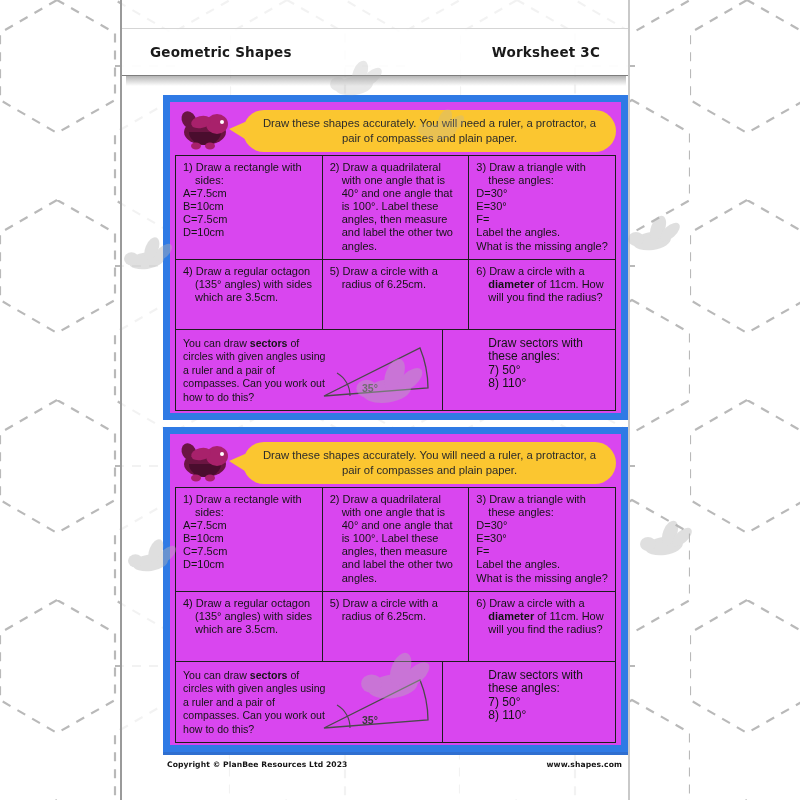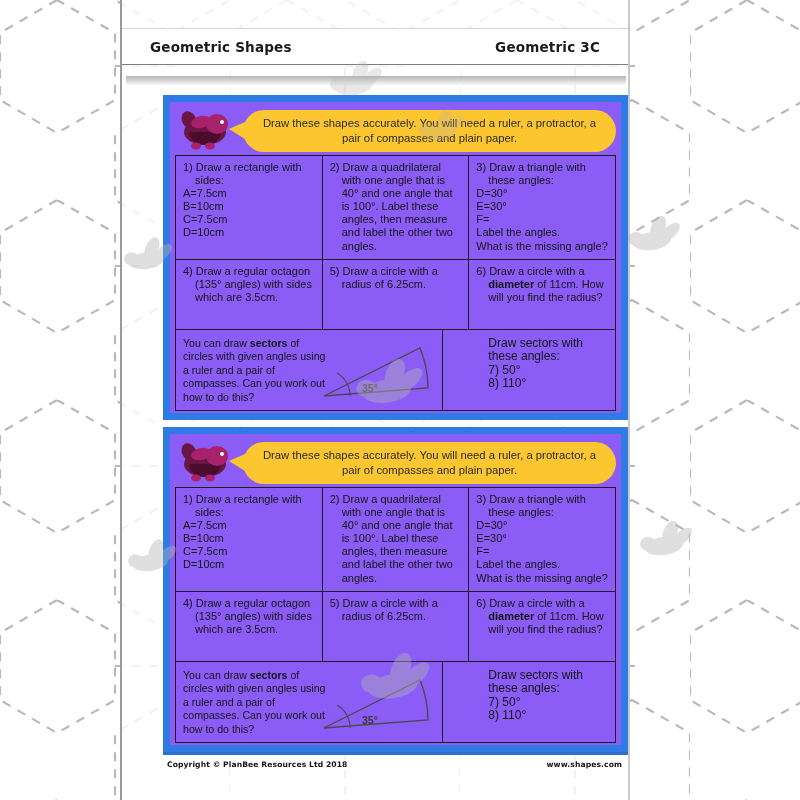--- a/index.html
+++ b/index.html
@@ -33,21 +33,21 @@
     border-right: 2px solid #c9c9c9;
     z-index: 1;
   }
 
   
   #doc-header {
     position: absolute;
     left: 122px;
     top: 28px;
     width: 506px;
-    height: 37px;
+    height: 48px;
     background: rgba(255,255,255,0.86);
     border-top: 1px solid #d5d5d5;
     border-bottom: 1px solid #7d7d7d;
     display: flex;
     align-items: center;
     justify-content: space-between;
     padding: 0 28px;
     z-index: 4;
   }
   #doc-header .hd-text {
@@ -65,21 +65,21 @@
     height: 10px;
     background: linear-gradient(to bottom, rgba(90,90,90,0.45), rgba(90,90,90,0));
     z-index: 3;
   }
 
   
   .worksheet {
     position: absolute;
     left: 163px;
     width: 465px;
-    background: #8b5cf6;
+    background: #d946ef;
     border: 7px solid #2f7ae5;
     z-index: 5;
     padding: 5px 5px 6px 5px;
   }
   #worksheet-1 { top: 95px; height: 325px; }
   #worksheet-2 { top: 427px; height: 325px; }
 
   
   .instruction-row {
     display: flex;
@@ -219,21 +219,21 @@
       </pattern>
     </defs>
     <rect x="-40" y="-40" width="880" height="880" fill="url(#hexpat)"></rect>
   </svg>
 </div>
 
 <div id="page-sheet"></div>
 
 <div id="doc-header">
   <span class="hd-text">Geometric Shapes</span>
-  <span class="hd-text">Geometric 3C</span>
+  <span class="hd-text">Worksheet 3C</span>
 </div>
 <div id="hdr-shadow"></div>
 
 <div class="worksheet" id="worksheet-1">
 
   <div class="instruction-row">
     <div class="mascot">
       <svg width="58" height="46" viewBox="0 0 58 46">
         <ellipse cx="14" cy="12" rx="7" ry="9" fill="#6b1542" transform="rotate(-28 14 12)"></ellipse>
         <ellipse cx="30" cy="24" rx="21" ry="13" fill="#6b1542"></ellipse>
@@ -368,21 +368,21 @@
     </div>
     <div class="sector-right">
       <div>Draw sectors with these angles:</div>
       <div>7) 50°</div>
       <div>8) 110°</div>
     </div>
   </div>
 </div>
 
 <div id="doc-footer">
-  <span>Copyright © PlanBee Resources Ltd 2018</span>
+  <span>Copyright © PlanBee Resources Ltd 2023</span>
   <span>www.shapes.com</span>
 </div>
 
 <div id="bee-layer">
   <svg class="bee-wm" style="left:628px;top:215px;" width="56" height="44" viewBox="0 0 56 44">
     <ellipse cx="24" cy="26" rx="19" ry="9" fill="#b4b4b4" transform="rotate(-8 24 26)"></ellipse>
     <ellipse cx="30" cy="13" rx="7" ry="13" fill="#b4b4b4" transform="rotate(22 30 13)"></ellipse>
     <ellipse cx="42" cy="17" rx="6" ry="12" fill="#b4b4b4" transform="rotate(48 42 17)"></ellipse>
     <ellipse cx="8" cy="24" rx="8" ry="7" fill="#b4b4b4"></ellipse>
   </svg>

